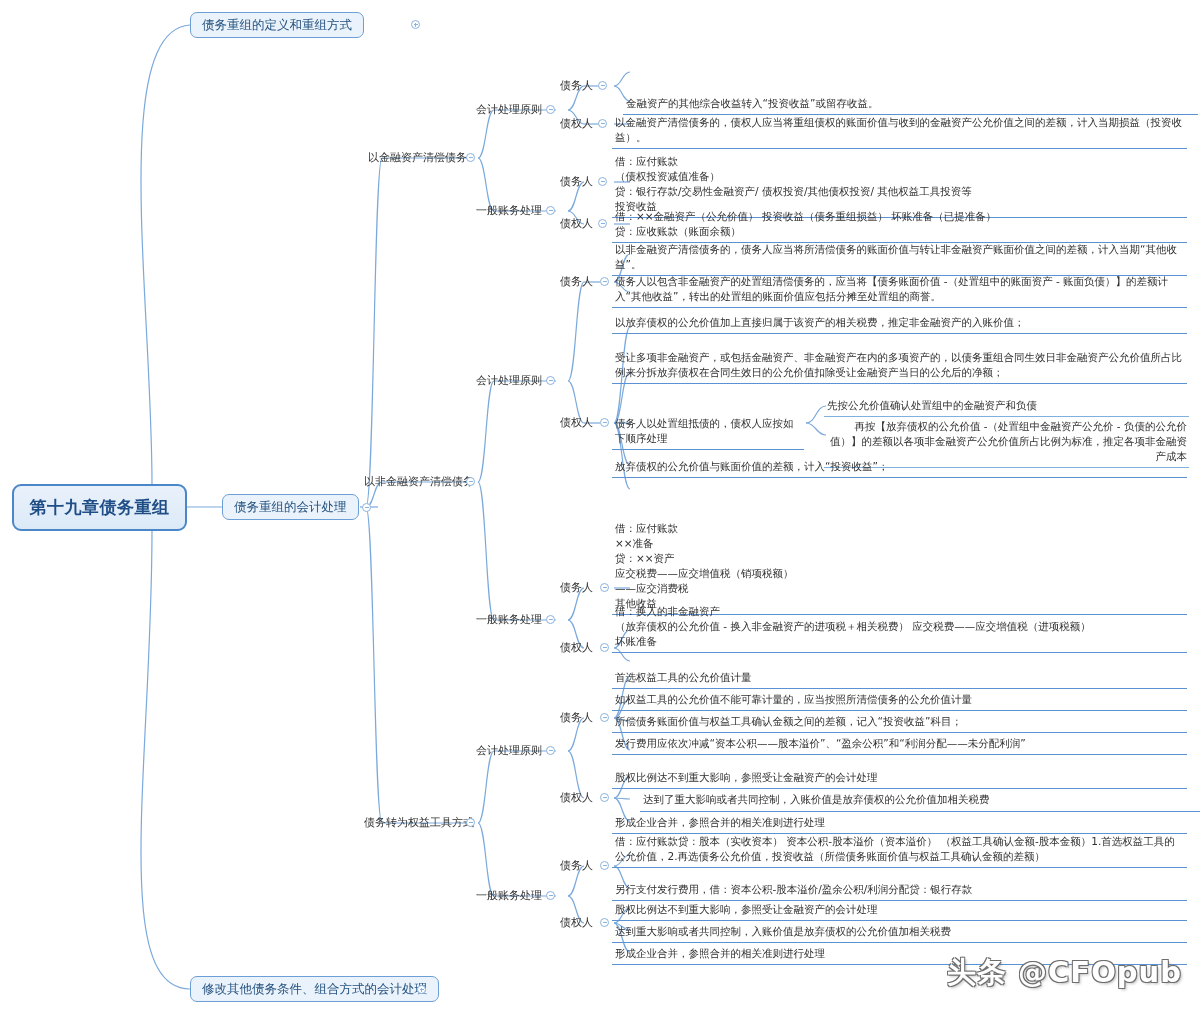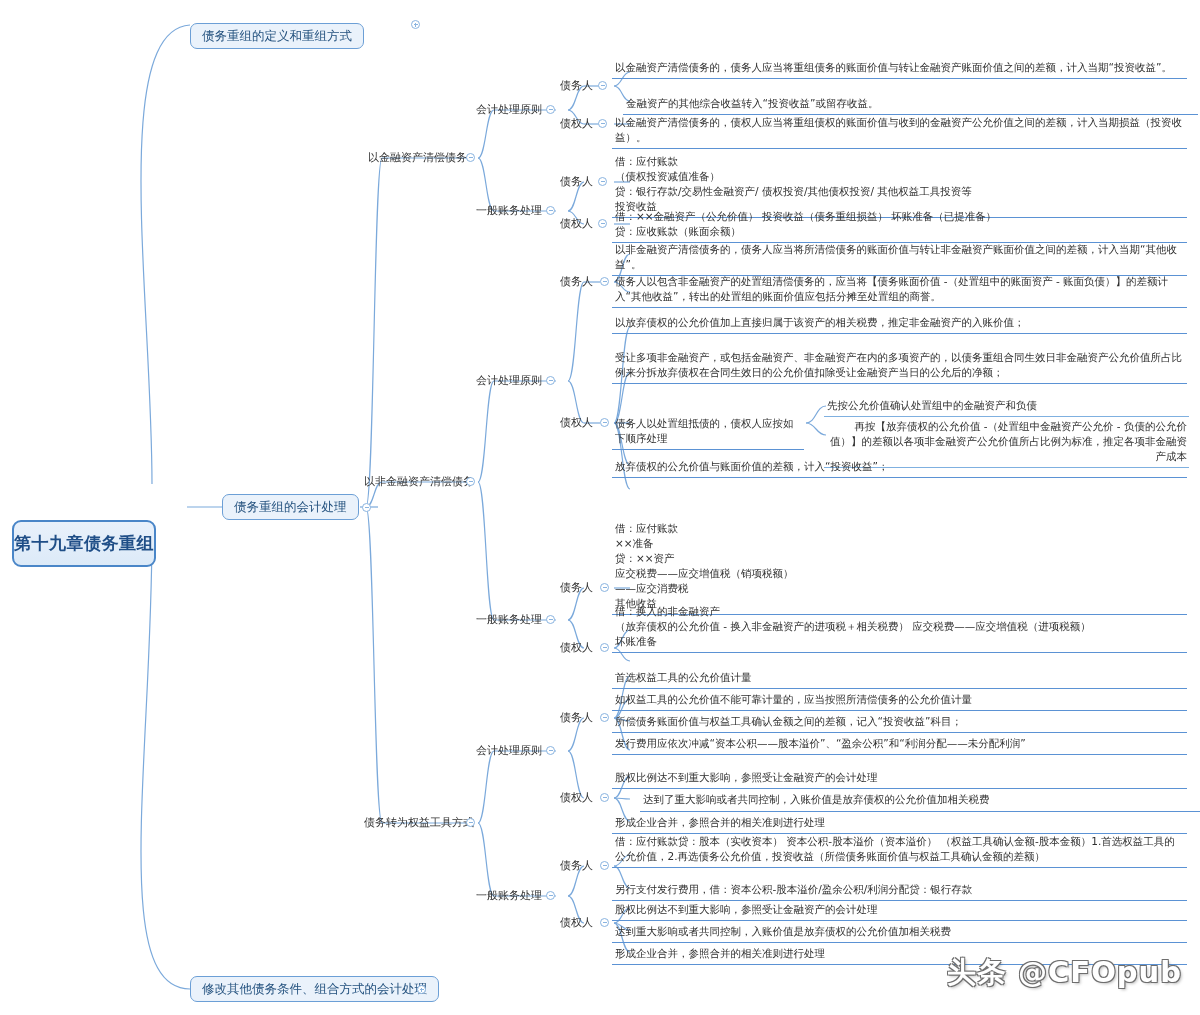--- a/index.html
+++ b/index.html
@@ -6,26 +6,25 @@
   body{
     width:1200px;height:1015px;position:relative;overflow:hidden;
     font-family:"DejaVu Sans","Liberation Sans",sans-serif;
     color:#2b2b2b;
   }
   #canvas{position:absolute;inset:0;}
   svg.links{position:absolute;left:0;top:0;width:1200px;height:1015px;pointer-events:none;}
 
   
   .root-node{
-    position:absolute;left:12px;top:484px;width:144px;height:47px;
+    position:absolute;left:12px;top:484px;width:175px;height:47px;
     border:2px solid #4a86c8;border-radius:9px;
     background:linear-gradient(180deg,#e9f1fb 0%,#dceaf8 100%);
     display:flex;align-items:center;justify-content:center;
     box-sizing:border-box;
-    margin-top:36px;
   }
   .root-node span{
     font-size:17px;font-weight:bold;color:#1f4e87;letter-spacing:.5px;
   }
 
   
   .l1-node{
     position:absolute;border:1.4px solid #6c9fd6;border-radius:7px;
     background:#eaf2fb;
     display:flex;align-items:center;justify-content:center;
@@ -163,21 +162,21 @@
       <path d="M614 923 C 622 923, 622 908, 630 908"></path>
       <path d="M614 923 C 622 923, 622 930, 630 930"></path>
       <path d="M614 923 C 622 923, 622 952, 630 952"></path>
     </g>
   </svg>
 
   <div class="root-node">
     <span>第十九章债务重组</span>
   </div>
 
-  <div class="l1-node" style="left:190px;top:12px;margin-top:11px;">
+  <div class="l1-node" style="left:190px;top:12px;">
     <span>债务重组的定义和重组方式</span>
   </div>
   <div class="dot plus" style="left:411px;top:20px;"></div>
 
   <div class="l1-node" style="left:222px;top:494px;">
     <span>债务重组的会计处理</span>
   </div>
   <div class="dot" style="left:362px;top:503px;"></div>
 
   <div class="l1-node" style="left:190px;top:976px;">
@@ -192,21 +191,20 @@
   <div class="dot" style="left:546px;top:105px;"></div>
 
   <div class="lbl" style="left:476px;top:204px;">一般账务处理</div>
   <div class="dot" style="left:546px;top:206px;"></div>
 
   <div class="lbl" style="left:560px;top:79px;">债务人</div>
   <div class="dot" style="left:598px;top:81px;"></div>
   <div class="lbl" style="left:560px;top:117px;">债权人</div>
   <div class="dot" style="left:598px;top:119px;"></div>
 
-  <div class="leaf u" style="left:612px;top:58px;width:575px;">以金融资产清偿债务的，债务人应当将重组债务的账面价值与转让金融资产账面价值之间的差额，计入当期“投资收益”。</div>
   <div class="leaf u" style="left:612px;top:94px;width:575px;margin-left:11px;">金融资产的其他综合收益转入“投资收益”或留存收益。</div>
   <div class="leaf u" style="left:612px;top:113px;width:575px;">以金融资产清偿债务的，债权人应当将重组债权的账面价值与收到的金融资产公允价值之间的差额，计入当期损益（投资收益）。</div>
 
   <div class="lbl" style="left:560px;top:175px;">债务人</div>
   <div class="dot" style="left:598px;top:177px;"></div>
   <div class="lbl" style="left:560px;top:217px;">债权人</div>
   <div class="dot" style="left:598px;top:219px;"></div>
 
   <div class="leaf u" style="left:612px;top:152px;width:575px;white-space:pre-line;">借：应付账款
 （债权投资减值准备）

